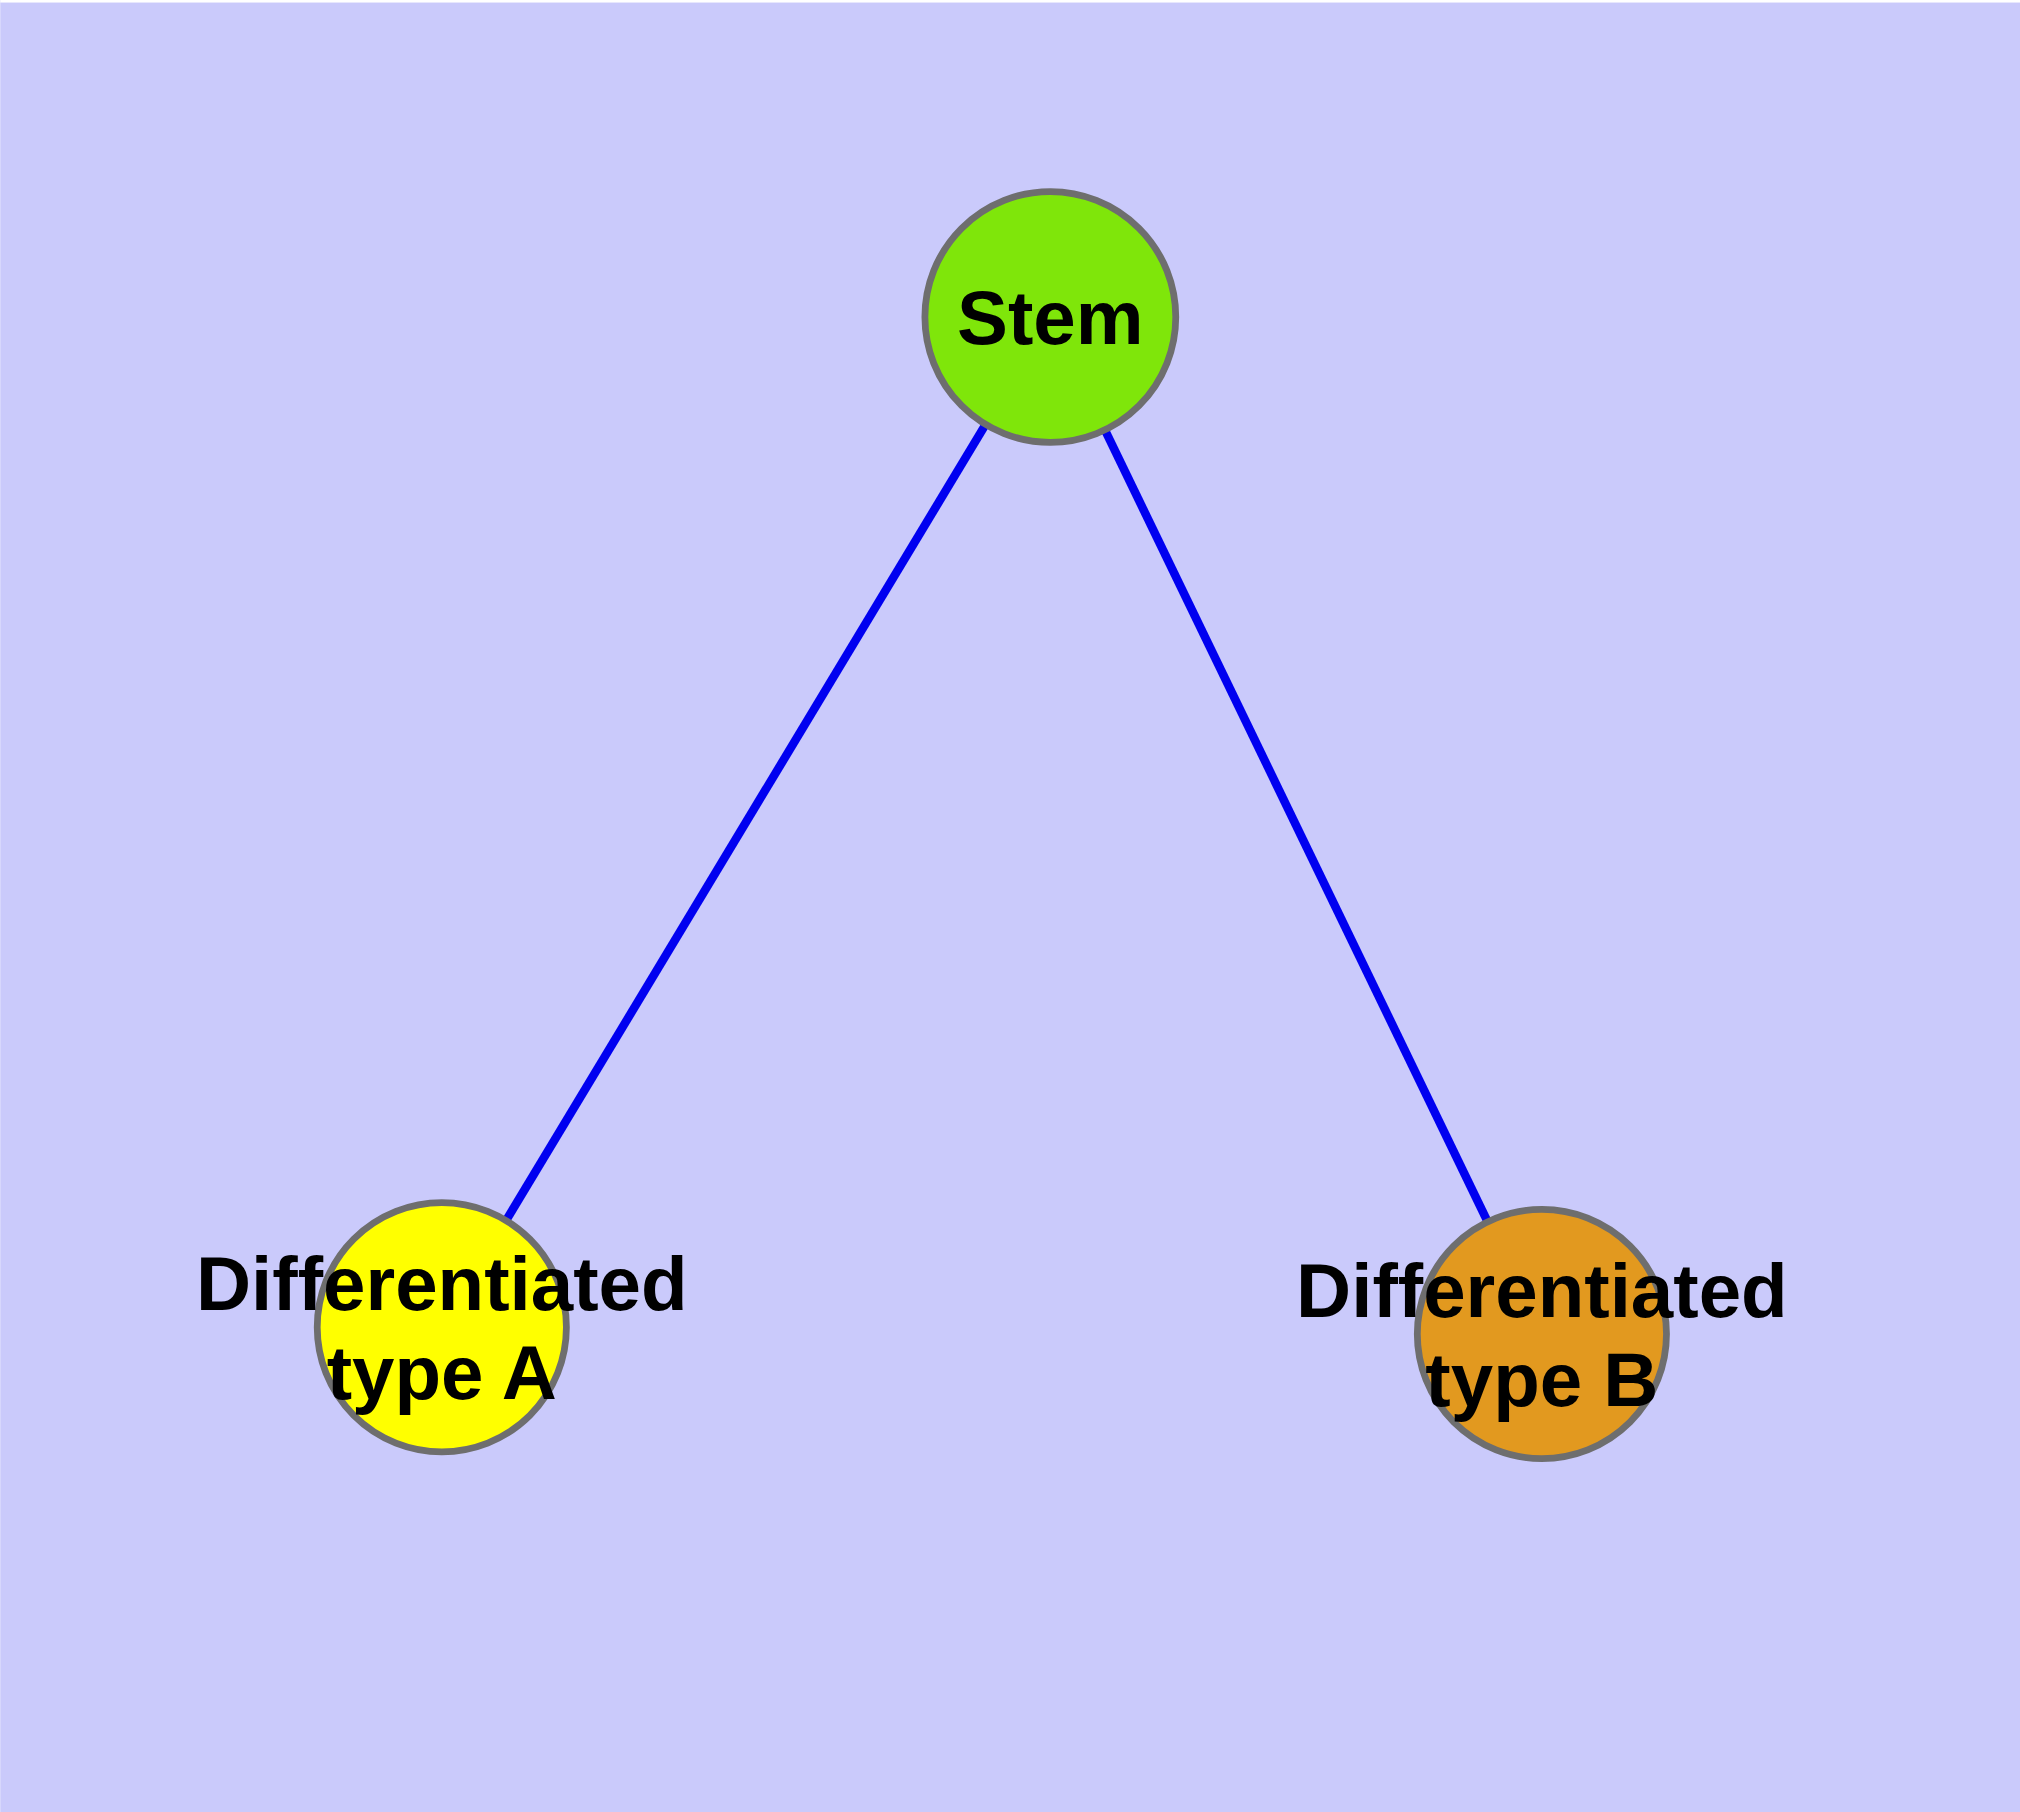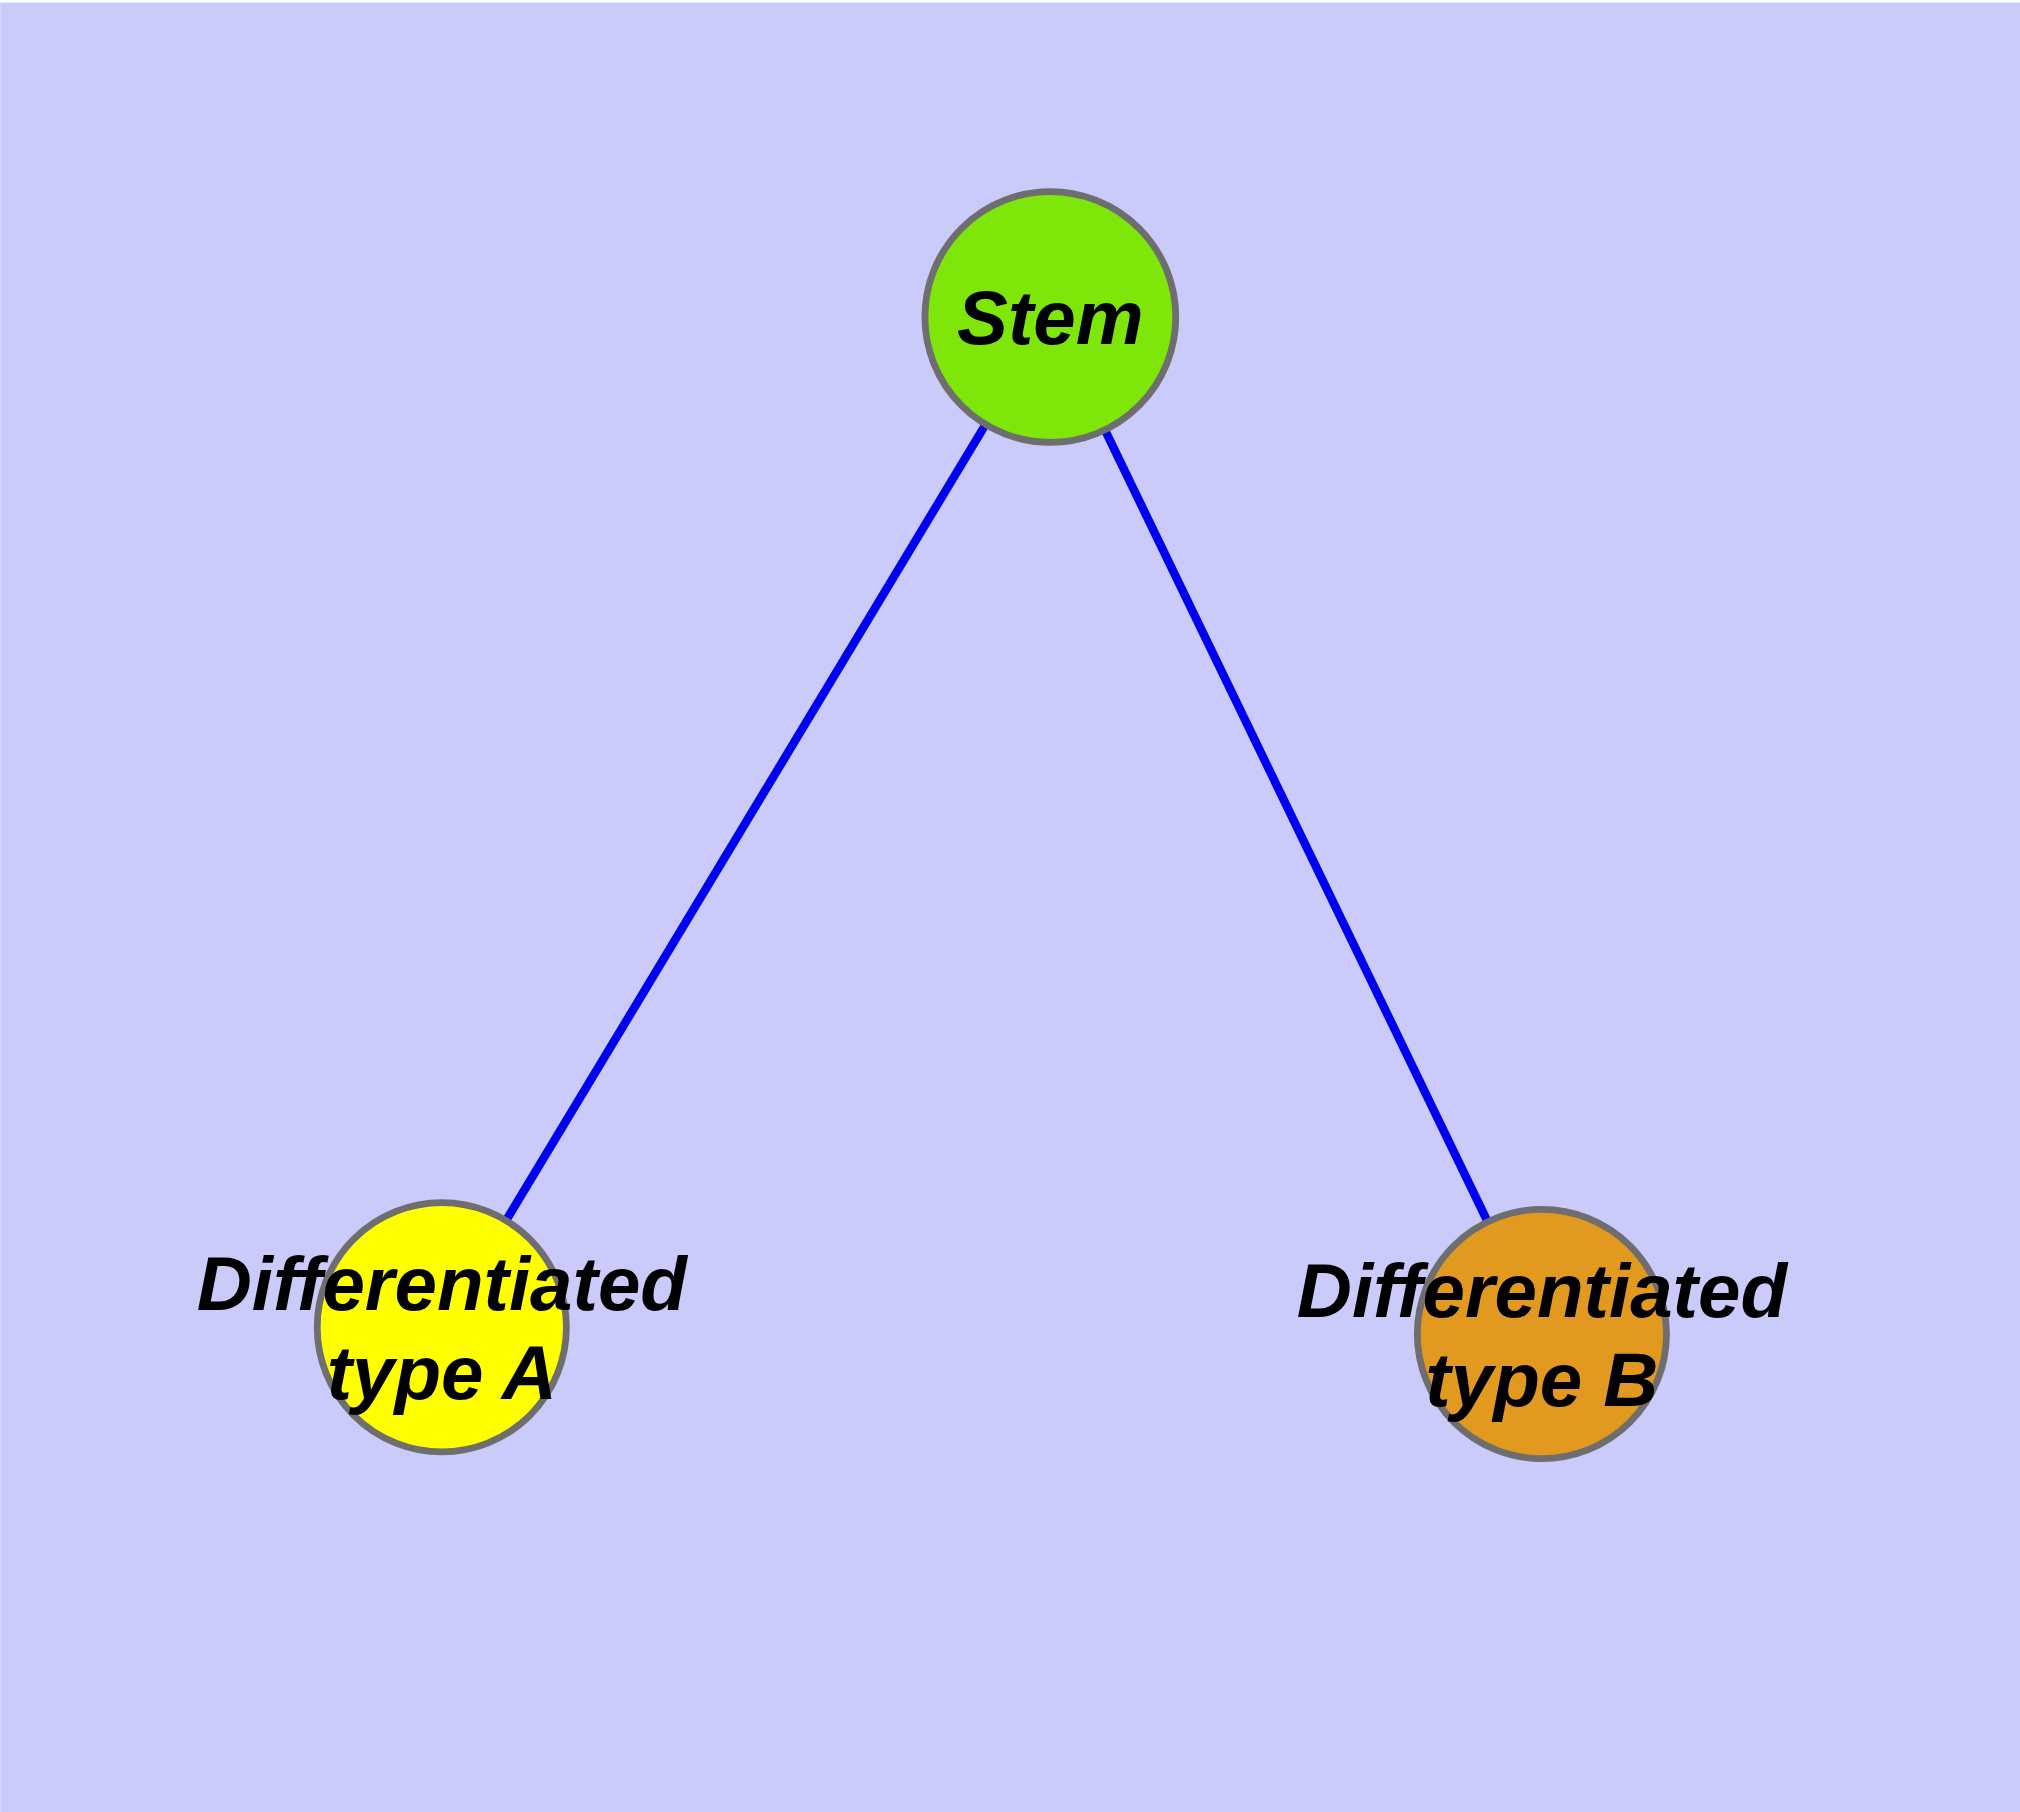--- a/index.html
+++ b/index.html
@@ -5,21 +5,20 @@
   html, body {
     margin: 0;
     padding: 0;
   }
   .canvas {
     position: relative;
     width: 2021px;
     height: 1812px;
     overflow: hidden;
     background: #ffffff;
-    font-style: italic;
   }
   .canvas svg {
     position: absolute;
     left: 0;
     top: 0;
     display: block;
   }
   .node-label {
     font-family: "Liberation Sans", sans-serif;
     font-weight: bold;

